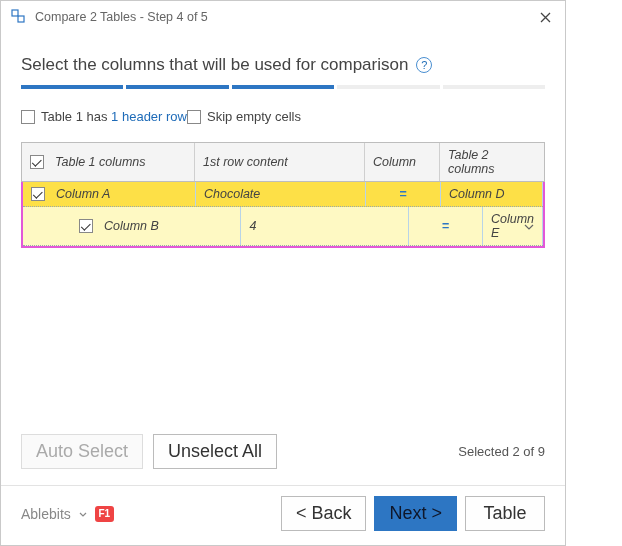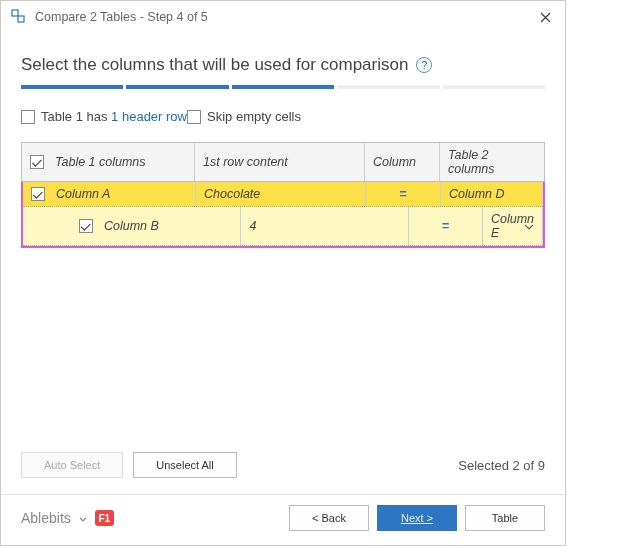--- a/index.html
+++ b/index.html
@@ -161,38 +161,37 @@
 
   .spacer { flex: 1; }
 
   .middle-actions {
     display: flex;
     align-items: center;
     justify-content: space-between;
     padding: 6px 0 16px 0;
   }
   .btn {
-    padding: 6px 22px;
+    padding: 6px 14px;
     background: #fefefe;
     border: 1px solid #bbb;
     color: #333;
-    font-size: 11px;
+    font-size: 18px;
     cursor: pointer;
   }
   .btn.disabled {
     color: #aaa;
     border-color: #ddd;
     background: #fafafa;
     cursor: default;
   }
   .btn.primary {
     background: #2d76c3;
     border-color: #2d76c3;
-    color: #e5e5e5;
-    text-decoration: underline;
+    color: #0f172a;
   }
   .sel-text { color: #555; }
 
   .footer {
     border-top: 1px solid #e3e3e3;
     padding: 10px 20px 14px 20px;
     display: flex;
     align-items: center;
     justify-content: space-between;
   }

